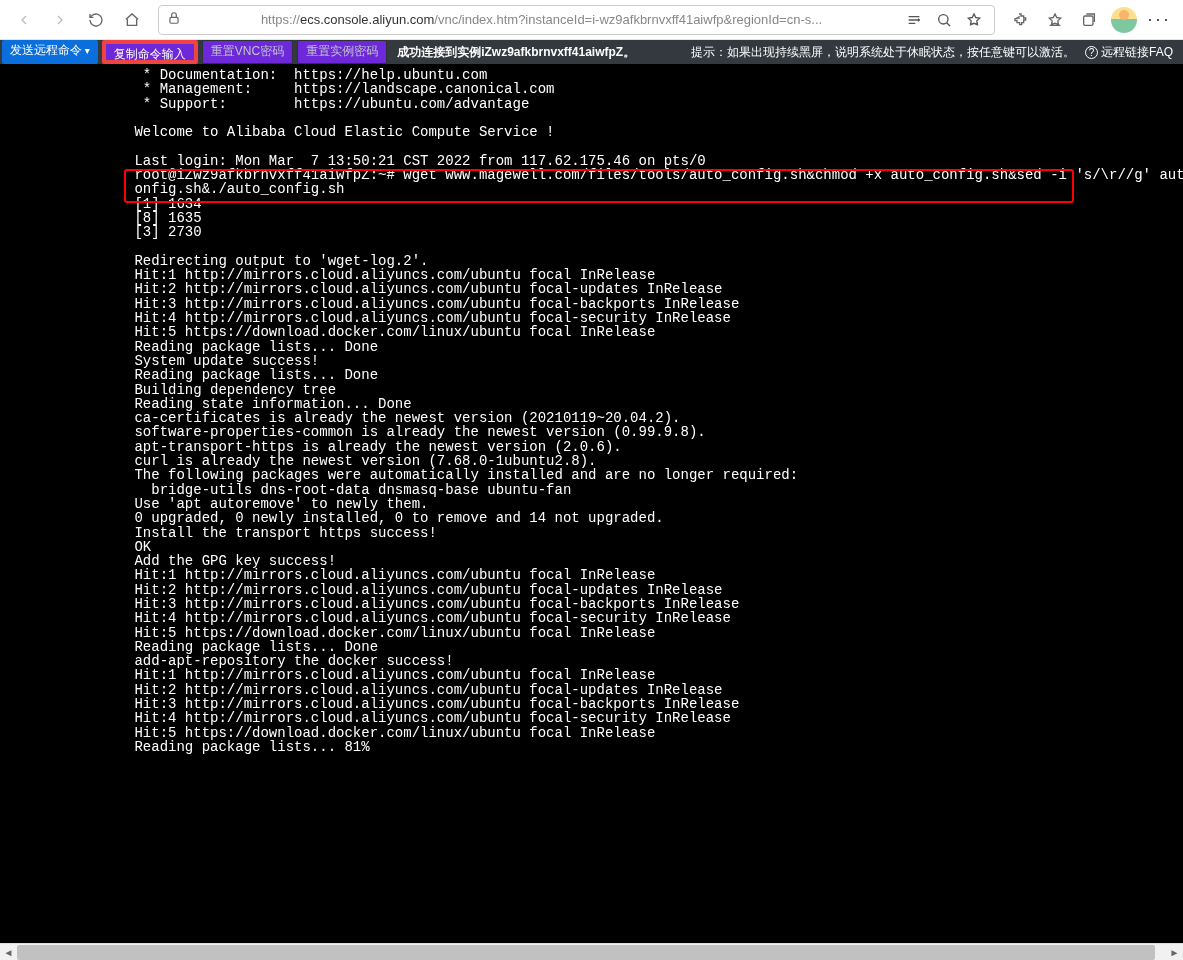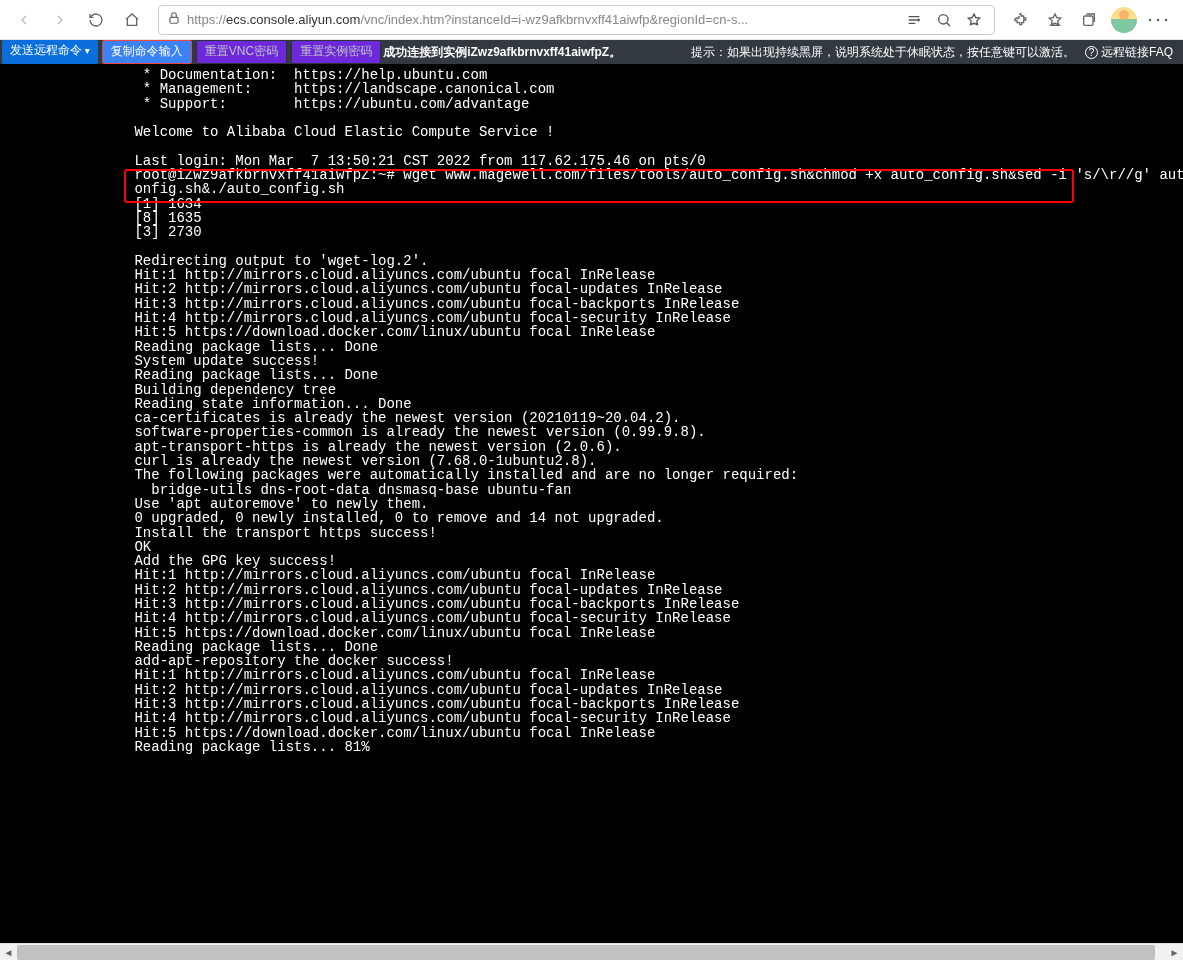--- a/index.html
+++ b/index.html
@@ -40,20 +40,21 @@
       padding: 0 8px;
       gap: 6px;
     }
     .address-wrap .lock { color: #666; }
     .url-text {
       flex: 1;
       font-size: 13px;
       color: #333;
       white-space: nowrap;
       overflow: hidden;
+      text-align: center;
     }
     .url-text .gray { color: #888; }
     .addr-icon {
       width: 24px; height: 24px;
       display: flex; align-items: center; justify-content: center;
       color: #555;
     }
     .right-icons {
       display: flex; align-items: center; gap: 2px;
     }
@@ -79,23 +80,23 @@
       padding-right: 10px;
     }
     .btn {
       height: 24px; line-height: 20px;
       padding: 0 8px; margin: 2px 2px;
       border-radius: 2px; font-size: 12px;
       cursor: pointer; white-space: nowrap;
     }
     .btn-blue { background: #0a6fdc; color:#fff; }
     .btn-blue::after { content:" ▾"; font-size:10px; }
-    .btn-gray { background:#3b82f6; color:#fff; border:1px solid #ef4444;}
+    .btn-gray { background:#6d28d9; color:#fff; border:4px solid #ef4444;}
     .btn-dark { background:#6d28d9; color:#c0c4c9; border:1px solid #2d3136;}
-    .conn-status { margin-left: 0; font-weight: bold;}
+    .conn-status { margin-left: 8px; font-weight: bold;}
     .vnc-right { margin-left: auto; display:flex; align-items:flex-end; gap:10px;}
     .hint-label { color:#fff; }
     .faq { color:#fff; display:flex; align-items:center; gap:3px;}
     .faq .q {
       width:13px;height:13px;border:1px solid #fff;border-radius:50%;
       font-size:10px; display:flex;align-items:center;justify-content:center;
     }
     
     .terminal-wrap {
       position: relative;

